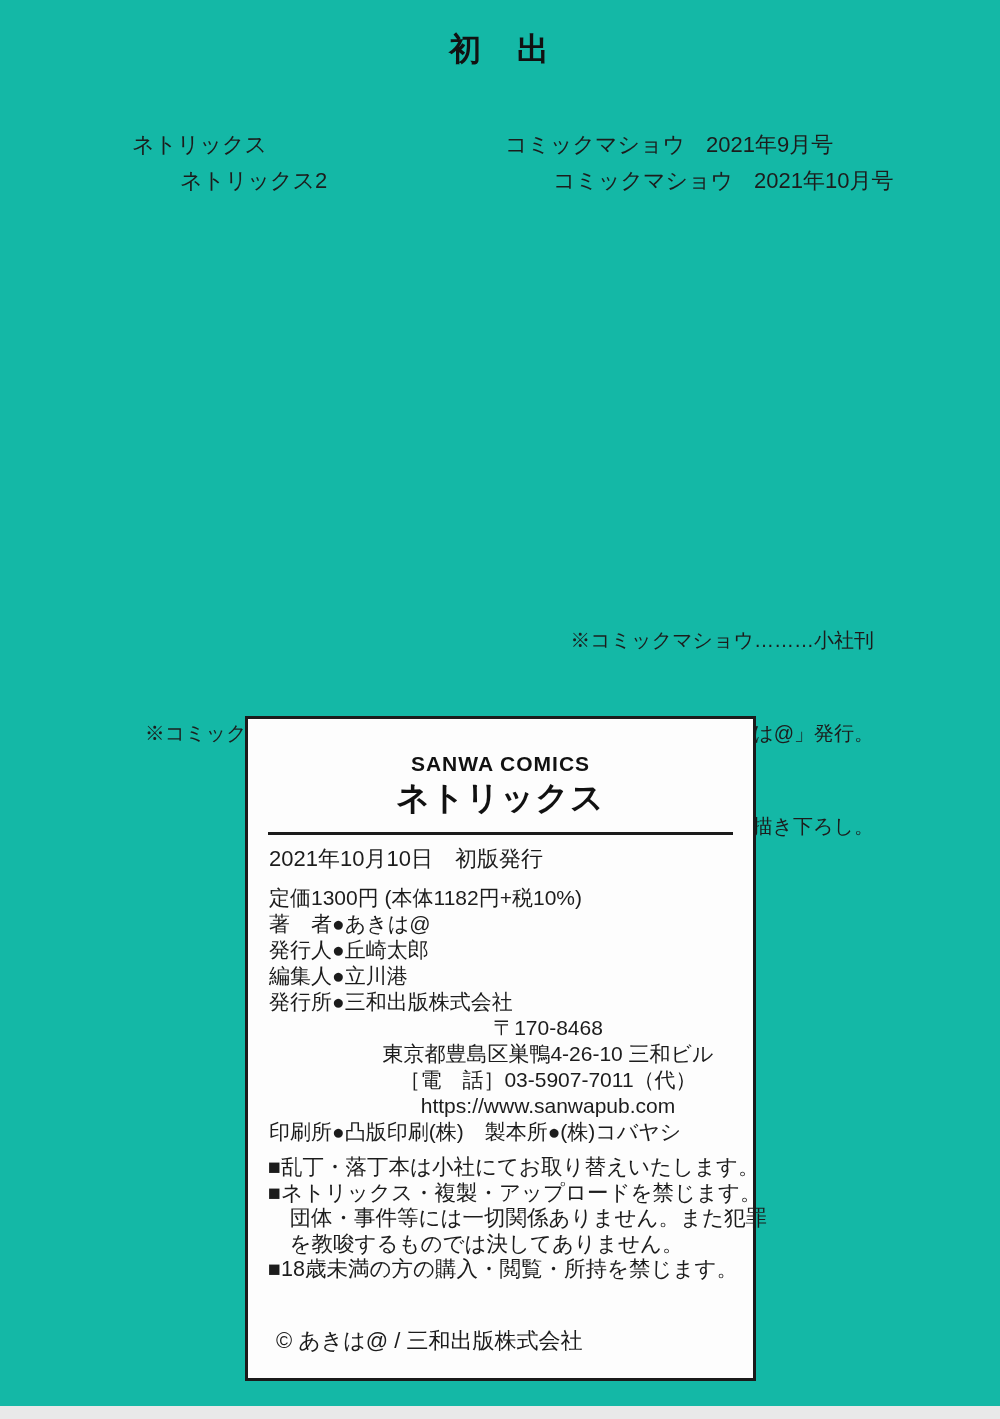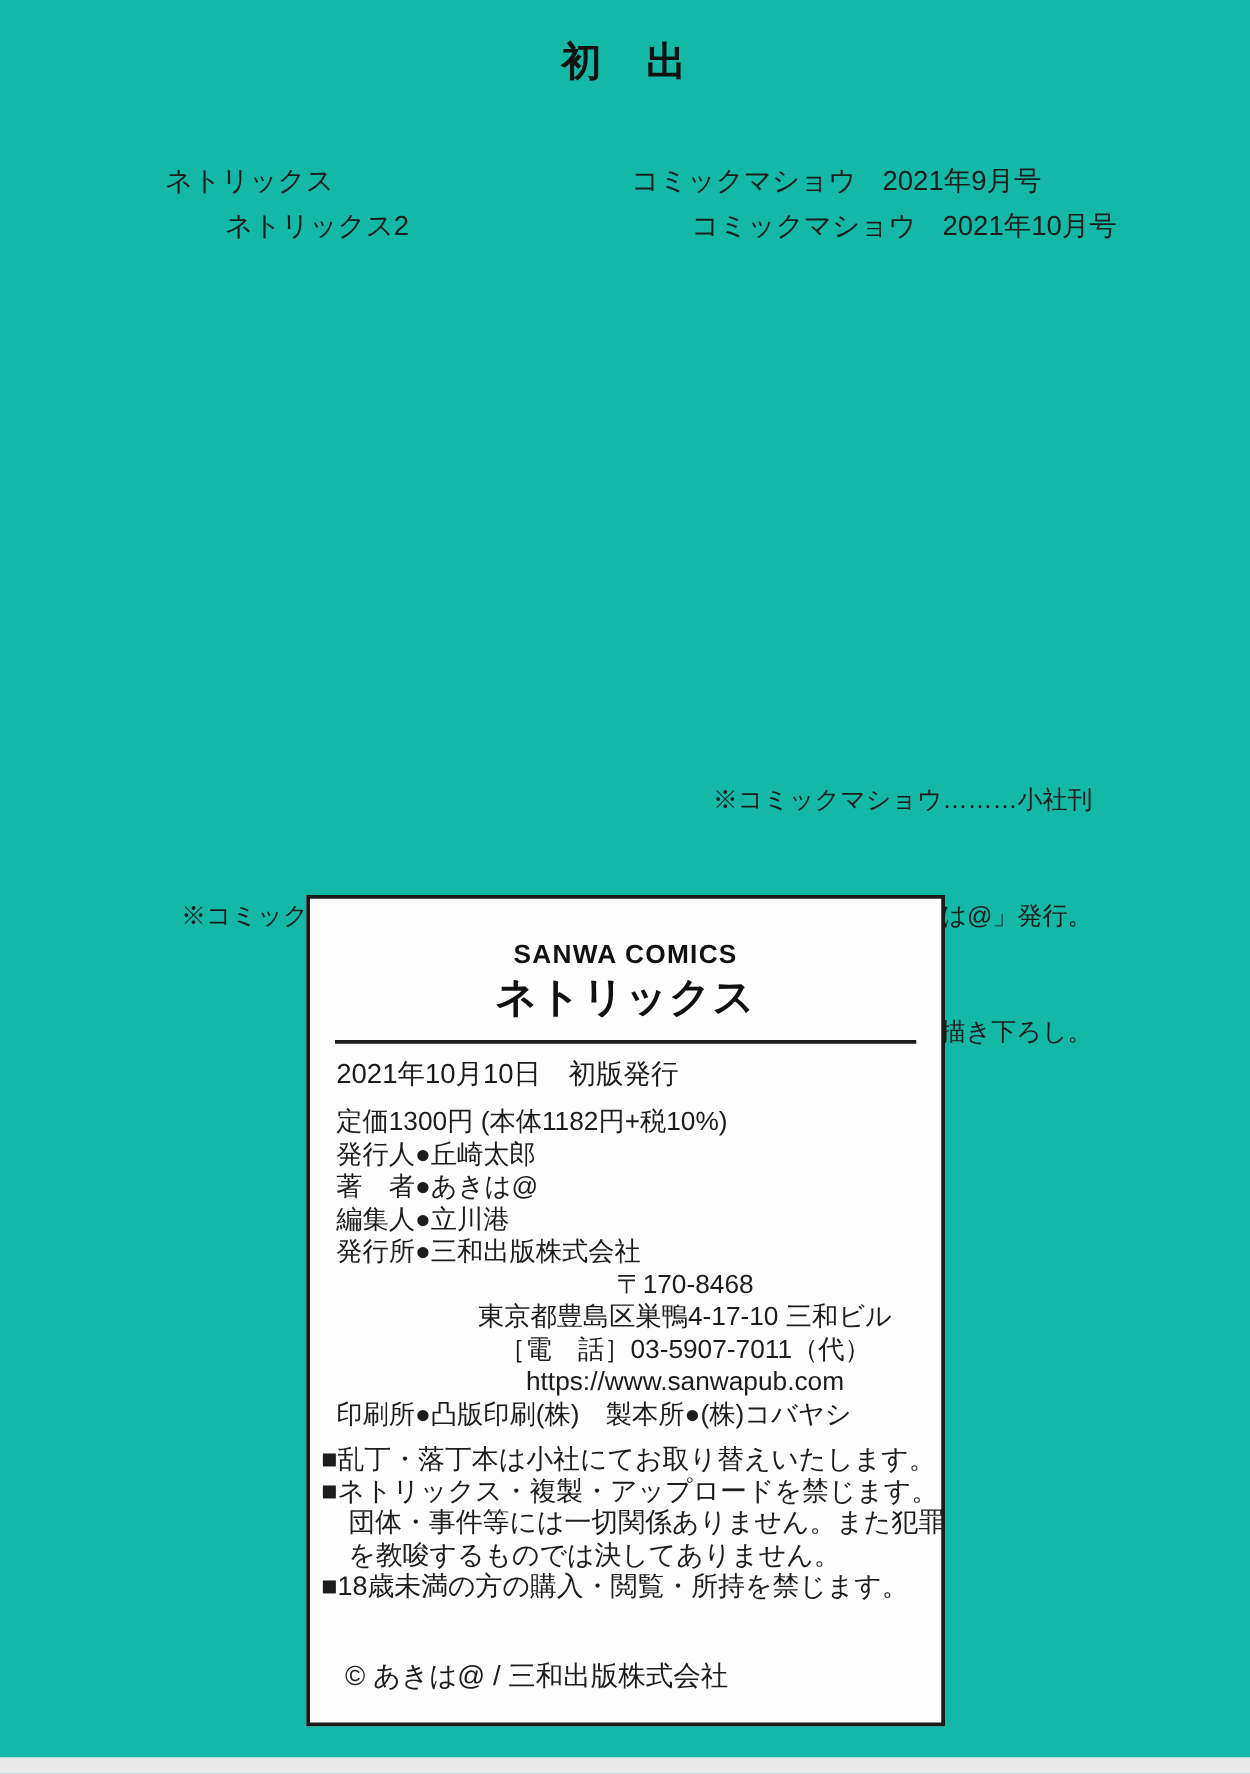--- a/index.html
+++ b/index.html
@@ -66,21 +66,21 @@
     font-size: 22px; white-space: pre; color: #1c1c1c;
   }
   .pub-info {
     position: absolute; top: 166px; left: 21px; right: 8px;
     font-size: 21px; line-height: 26px;
     color: #1c1c1c;
   }
   .pub-info div { white-space: pre; }
   .pub-info .indent { padding-left: 82px; text-align: center; }
   .notices {
-    position: absolute; top: 436px; left: 9px; right: 6px;
+    position: absolute; top: 436px; left: 20px; right: 6px;
     font-size: 21.5px; line-height: 25.5px;
     color: #1c1c1c;
   }
   .notices div { white-space: pre; }
   .copyright {
     position: absolute; top: 607px; left: 28px;
     font-size: 22px; white-space: pre; color: #1c1c1c;
   }
 </style>
 </head>
@@ -109,26 +109,26 @@
 
   <div class="colophon-box">
 
     <div class="imprint">SANWA COMICS</div>
     <div class="book-title">ネトリックス</div>
     <div class="title-rule"></div>
     <div class="edition">2021年10月10日　初版発行</div>
 
     <div class="pub-info">
       <div>定価1300円 (本体1182円+税10%)</div>
+      <div>著　者●あきは@</div>
       <div>発行人●丘崎太郎</div>
-      <div>著　者●あきは@</div>
       <div>編集人●立川港</div>
       <div>発行所●三和出版株式会社</div>
       <div class="indent">〒170-8468</div>
-      <div class="indent">東京都豊島区巣鴨4-17-10 三和ビル</div>
+      <div class="indent">東京都豊島区巣鴨4-26-10 三和ビル</div>
       <div class="indent">［電　話］03-5907-7011（代）</div>
       <div class="indent">https://www.sanwapub.com</div>
       <div>印刷所●凸版印刷(株)　製本所●(株)コバヤシ</div>
     </div>
 
     <div class="notices">
       <div>■乱丁・落丁本は小社にてお取り替えいたします。</div>
       <div>■ネトリックス・複製・アップロードを禁じます。</div>
       <div>　団体・事件等には一切関係ありません。また犯罪</div>
       <div>　を教唆するものでは決してありません。</div>

